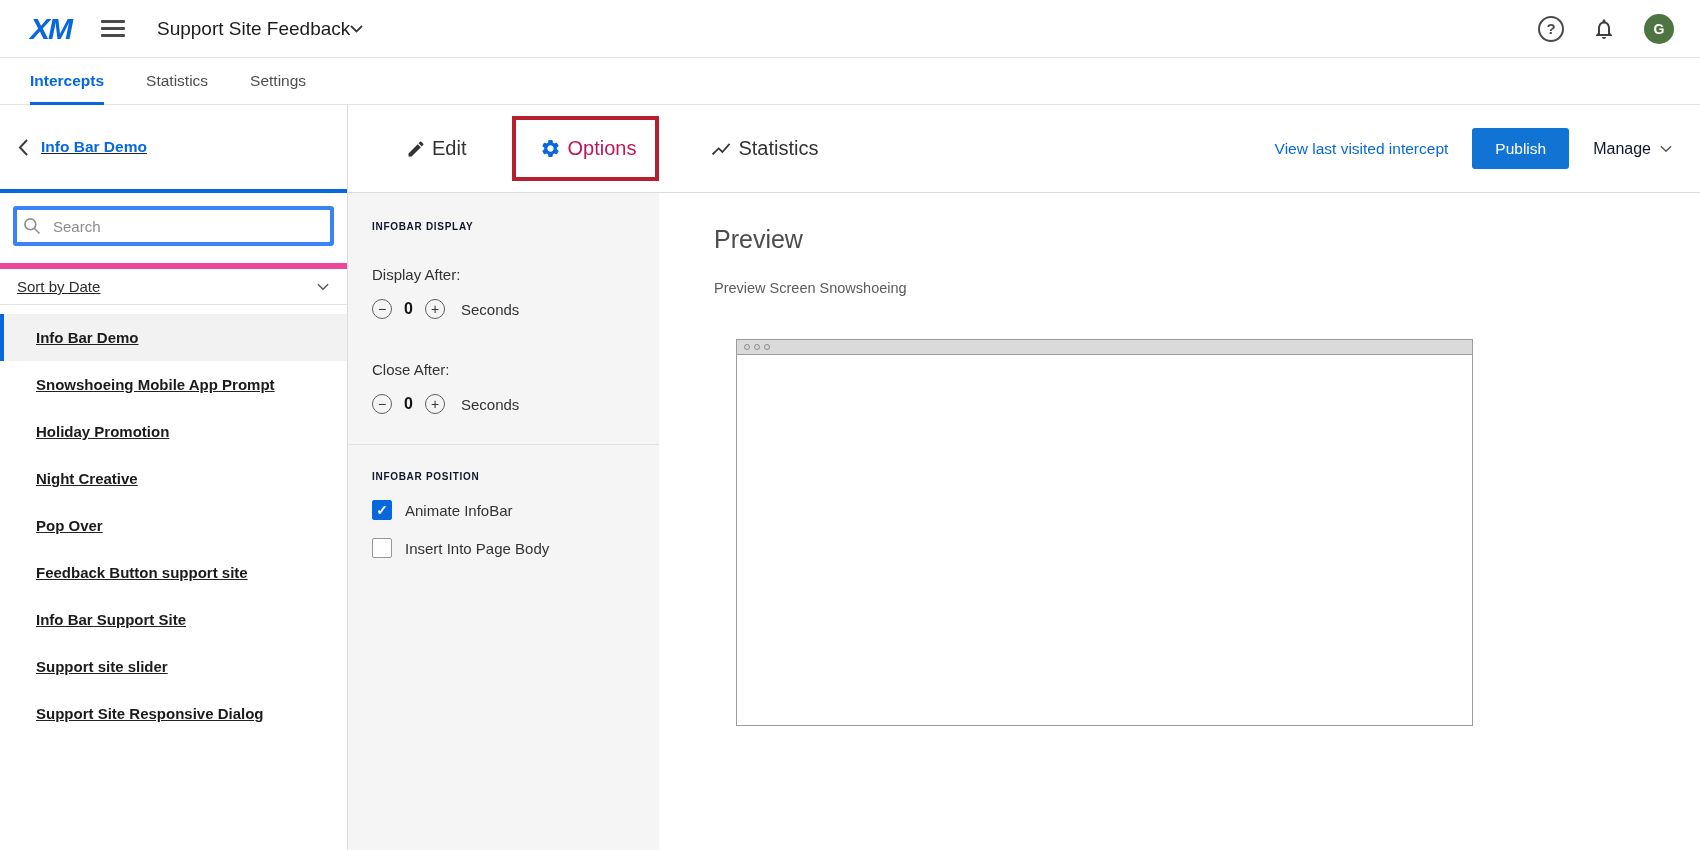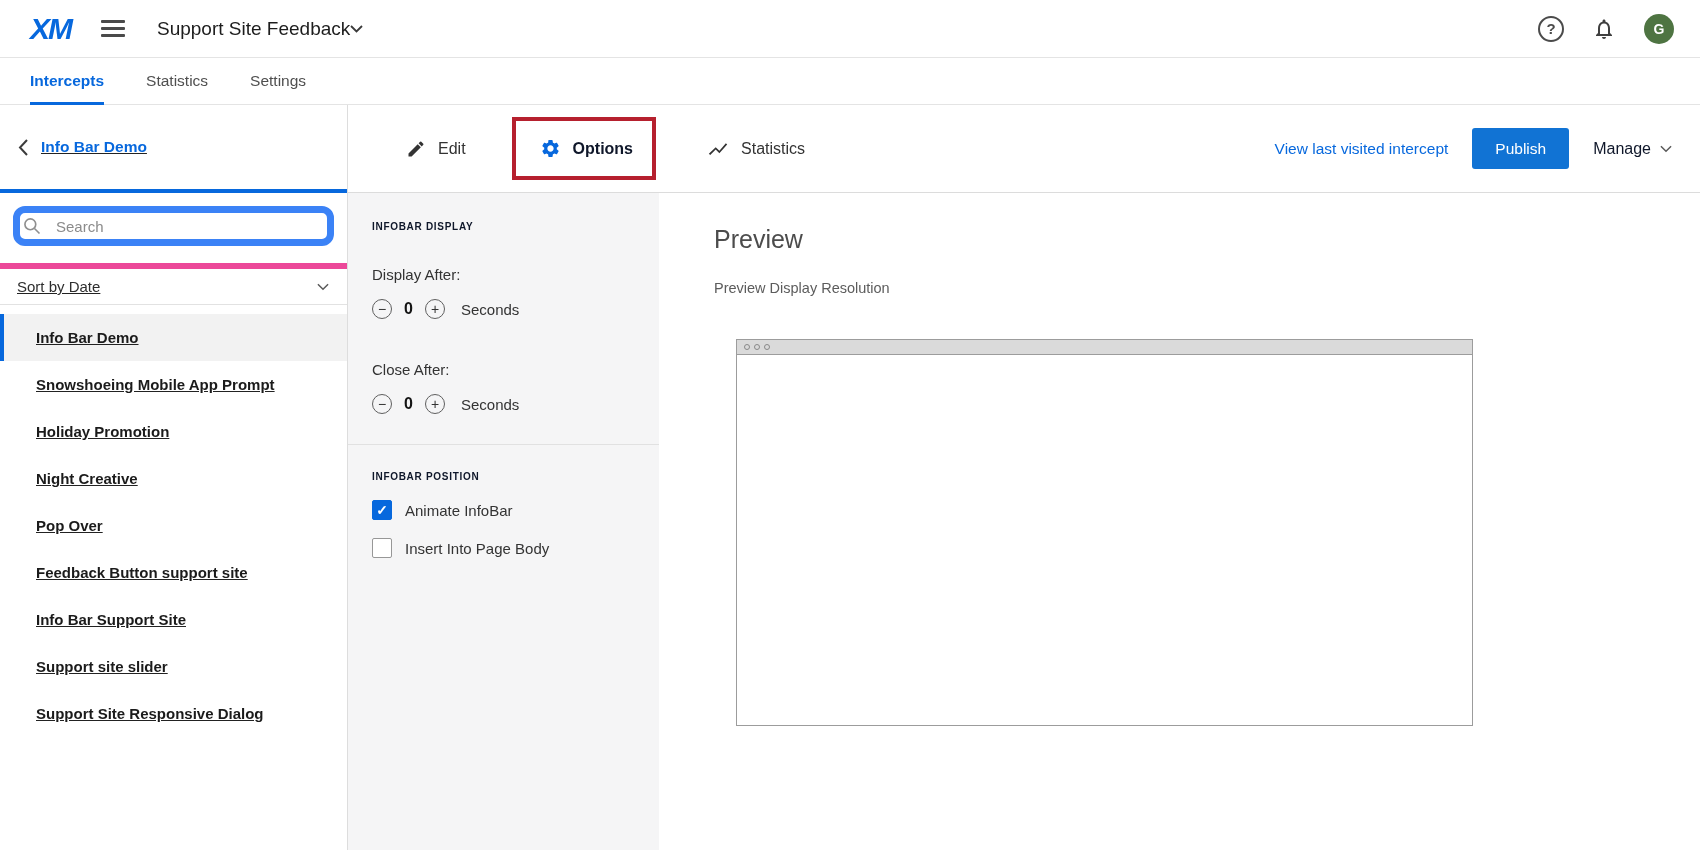--- a/index.html
+++ b/index.html
@@ -25,33 +25,33 @@
 
   
   .content { display:flex; height:745px; }
 
   
   .sidebar { width:348px; border-right:1px solid #ddd; display:flex; flex-direction:column;text-decoration:underline; }
   .sidebar-header { height:88px; flex:0 0 88px; display:flex; align-items:center; gap:13px; padding:0 18px; border-bottom:4px solid #0768dd; cursor:pointer; }
   .sidebar-header .back-label { color:#0768dd; font-weight:bold; font-size:15.5px; }
   .search-wrap { margin:13px 13px 0; position:relative; }
   .search-wrap svg { position:absolute; left:9px; top:10px; }
-  .search-input { width:100%; height:40px; border:7px solid #3b82f6; border-radius:12px; padding:0 10px 0 36px; font-size:15px; color:#333; font-family:"Liberation Sans", sans-serif; }
+  .search-input { width:100%; height:40px; border:4px solid #3b82f6; border-radius:3px; padding:0 10px 0 36px; font-size:15px; color:#333; font-family:"Liberation Sans", sans-serif; }
   .search-input::placeholder { color:#8b8b8b; }
   .sort-row { margin-top:17px; height:42px; flex:0 0 42px; border-top:6px solid #ec4899; border-bottom:1px solid #e2e2e2; display:flex; align-items:center; justify-content:space-between; padding:0 18px 0 17px; font-size:15px; color:#2e2e2e; cursor:pointer; }
   .intercept-list { list-style:none; margin-top:9px; overflow:hidden; flex:1; }
   .list-item { height:47px; display:flex; align-items:center; padding-left:36px; font-size:15px; font-weight:bold; color:#1b1b1b; position:relative; cursor:pointer; }
   .list-item.selected { background:#f2f2f2; }
   .list-item.selected::before { content:""; position:absolute; left:0; top:0; bottom:0; width:4px; background:#0768dd; }
 
   
   .main { flex:1; display:flex; flex-direction:column; min-width:0; }
   .toolbar { height:88px; flex:0 0 88px; border-bottom:1px solid #dcdcdc; display:flex; align-items:center; padding:0 28px 0 58px; }
-  .toolbar-item { display:flex; align-items:center; gap:12px; font-size:16px; color:#333; margin-right:74px; cursor:pointer; }
-  .toolbar-item.active { color:#0f172a; font-weight:bold; position:relative; }
+  .toolbar-item { display:flex; align-items:center; gap:6px; font-size:20px; color:#333; margin-right:74px; cursor:pointer; }
+  .toolbar-item.active { color:#be185d; font-weight:normal; position:relative; }
   .annotation-box { position:absolute; top:-21px; bottom:-21px; left:-28px; right:-23px; border:4px solid #b6202e; pointer-events:none; }
   .toolbar-right { margin-left:auto; display:flex; align-items:center; gap:24px; }
   .view-link { color:#0768dd; font-size:15.5px; cursor:pointer; white-space:nowrap; }
   .publish-btn { background:#1173d4; color:#fff; border:none; height:41px; padding:0 23px; border-radius:3px; font-size:15.5px; font-family:Liberation Sans, sans-serif; cursor:pointer; }
   .manage { display:flex; align-items:center; gap:9px; font-size:16px; color:#0f172a; cursor:pointer; }
 
   .main-body { flex:1; display:flex; min-height:0; }
 
   
   .options-panel { width:311px; flex:0 0 311px; background:#f5f5f6; padding:28px 24px 0; }
@@ -224,21 +224,21 @@
           <span class="cb-label">Animate InfoBar</span>
         </div>
         <div class="cb-row">
           <span class="checkbox"></span>
           <span class="cb-label">Insert Into Page Body</span>
         </div>
       </div>
 
       <div class="preview-area">
         <h1 class="preview-title">Preview</h1>
-        <div class="res-label">Preview Display Resolution</div>
+        <div class="res-label">Preview Screen Snowshoeing</div>
 
         <div class="browser-mock">
           <div class="browser-bar">
             <span class="dot"></span>
             <span class="dot"></span>
             <span class="dot"></span>
           </div>
         </div>
       </div>
 

